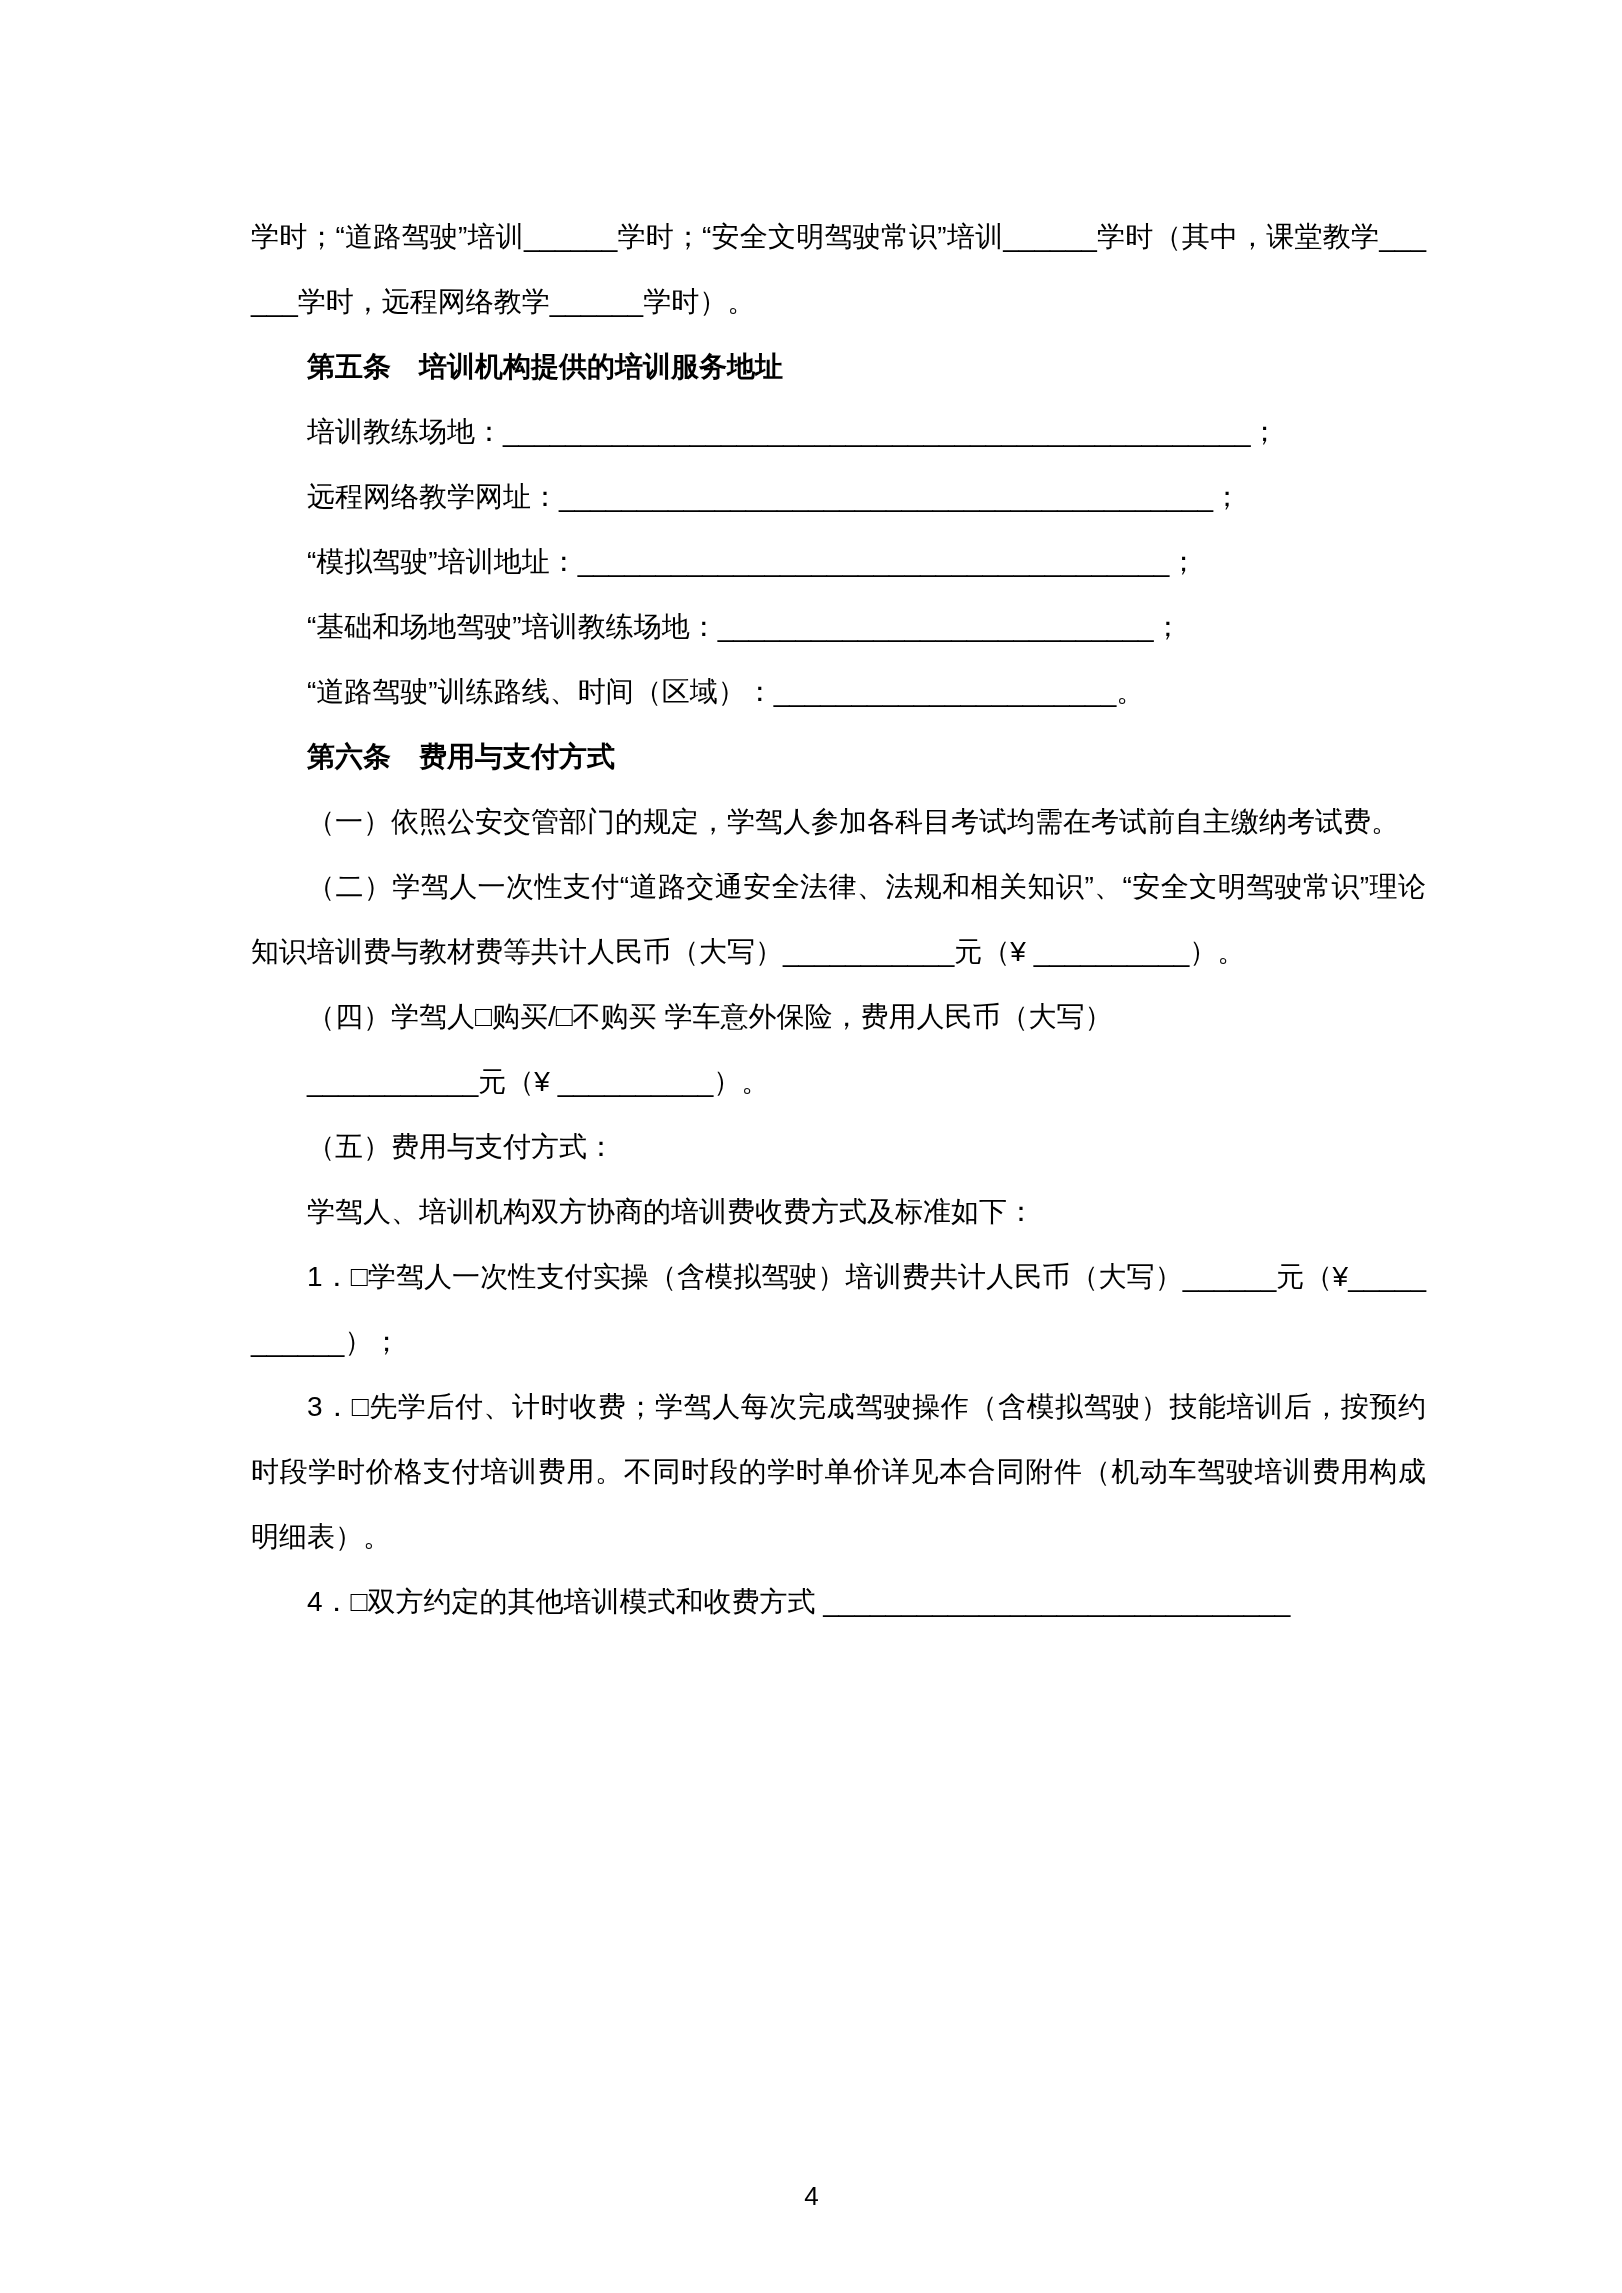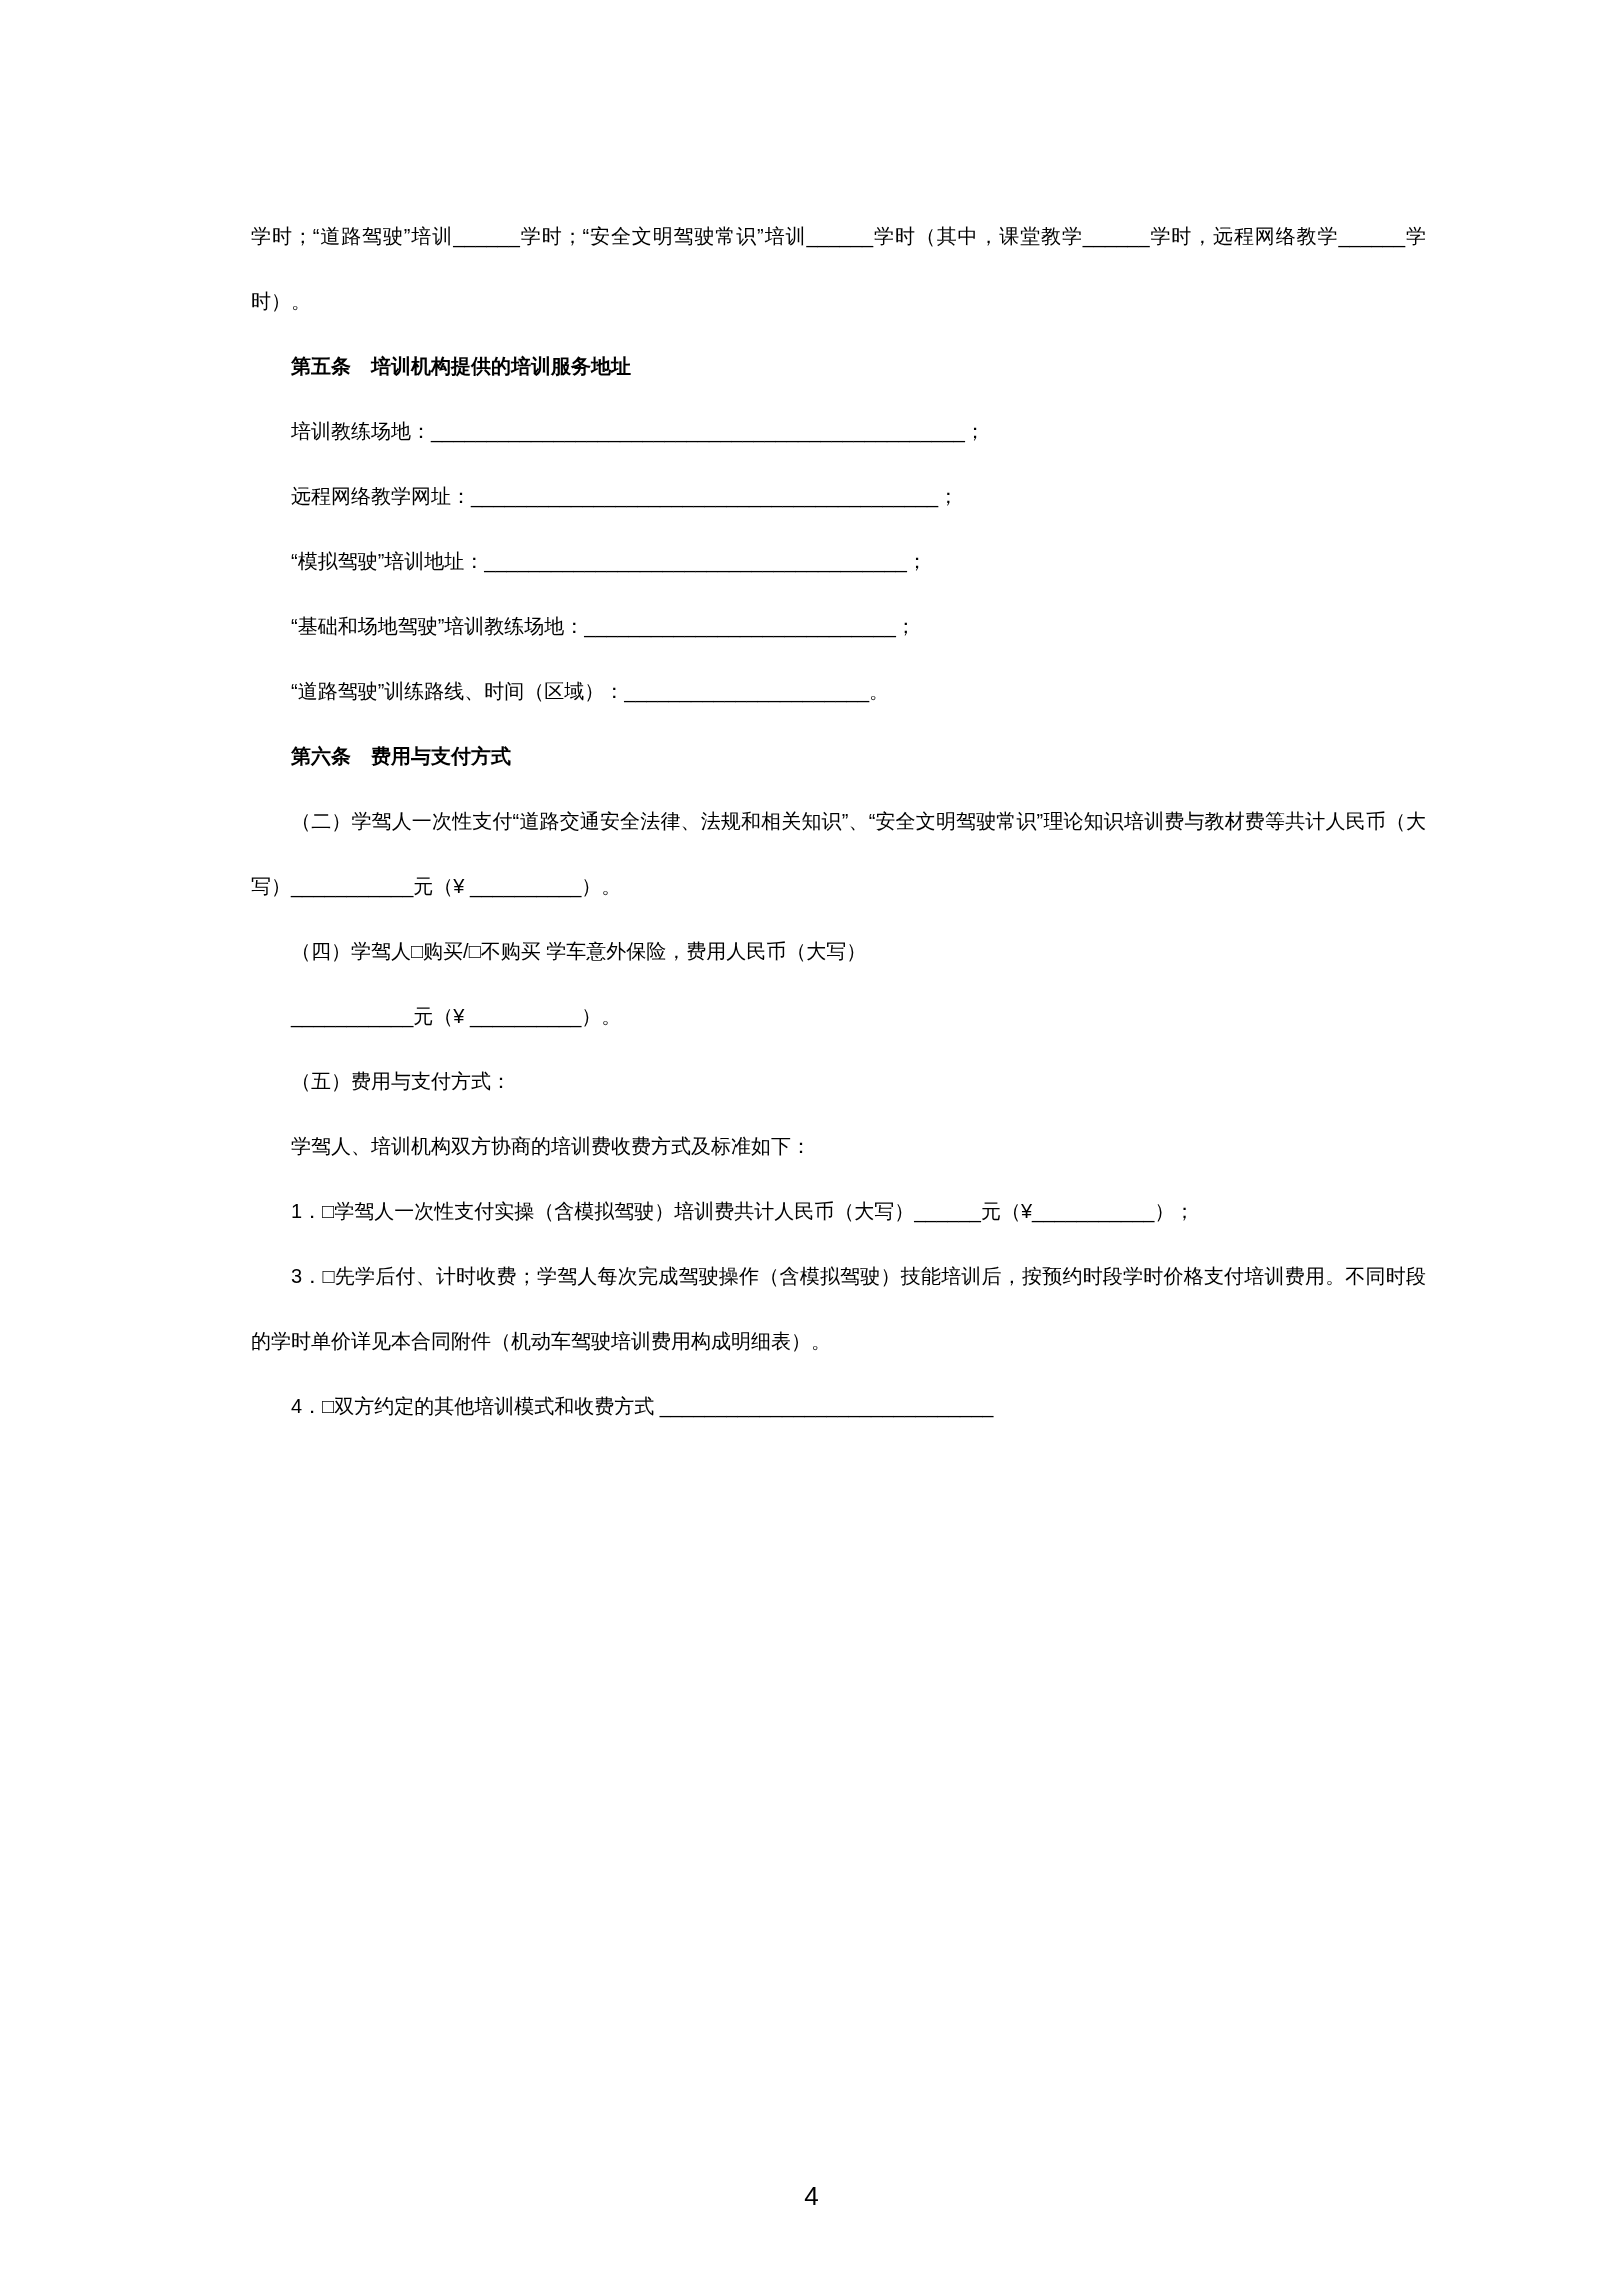--- a/index.html
+++ b/index.html
@@ -12,21 +12,21 @@
     color: #000000;
     overflow: hidden;
   }
   .doc-page {
     position: absolute;
     left: 251px;
     top: 204px;
     width: 1175px;
   }
   .doc-page p.line {
-    font-size: 20px;
+    font-size: 28px;
     line-height: 65px;
     text-align: justify;
     text-indent: 2em;
     word-break: break-all;
     overflow-wrap: anywhere;
   }
   .doc-page p.noindent { text-indent: 0; }
   .doc-page p.heading { font-weight: 700; }
   .page-footer {
     position: absolute;
@@ -43,20 +43,21 @@
 
 <div class="doc-page">
   <p class="line noindent">学时；“道路驾驶”培训______学时；“安全文明驾驶常识”培训______学时（其中，课堂教学______学时，远程网络教学______学时）。</p>
   <p class="line heading">第五条　培训机构提供的培训服务地址</p>
   <p class="line">培训教练场地：________________________________________________；</p>
   <p class="line">远程网络教学网址：__________________________________________；</p>
   <p class="line">“模拟驾驶”培训地址：______________________________________；</p>
   <p class="line">“基础和场地驾驶”培训教练场地：____________________________；</p>
   <p class="line">“道路驾驶”训练路线、时间（区域）：______________________。</p>
   <p class="line heading">第六条　费用与支付方式</p>
+  <p class="line">（一）依照公安交管部门的规定，学驾人参加各科目考试均需在考试前自主缴纳考试费。</p>
   <p class="line">（二）学驾人一次性支付“道路交通安全法律、法规和相关知识”、“安全文明驾驶常识”理论知识培训费与教材费等共计人民币（大写）___________元（¥ __________）。</p>
   <p class="line">（四）学驾人□购买/□不购买 学车意外保险，费用人民币（大写）</p>
   <p class="line">___________元（¥ __________）。</p>
   <p class="line">（五）费用与支付方式：</p>
   <p class="line">学驾人、培训机构双方协商的培训费收费方式及标准如下：</p>
   <p class="line">1．□学驾人一次性支付实操（含模拟驾驶）培训费共计人民币（大写）______元（¥___________）；</p>
   <p class="line">3．□先学后付、计时收费；学驾人每次完成驾驶操作（含模拟驾驶）技能培训后，按预约时段学时价格支付培训费用。不同时段的学时单价详见本合同附件（机动车驾驶培训费用构成明细表）。</p>
   <p class="line">4．□双方约定的其他培训模式和收费方式 ______________________________</p>
 </div>
 

